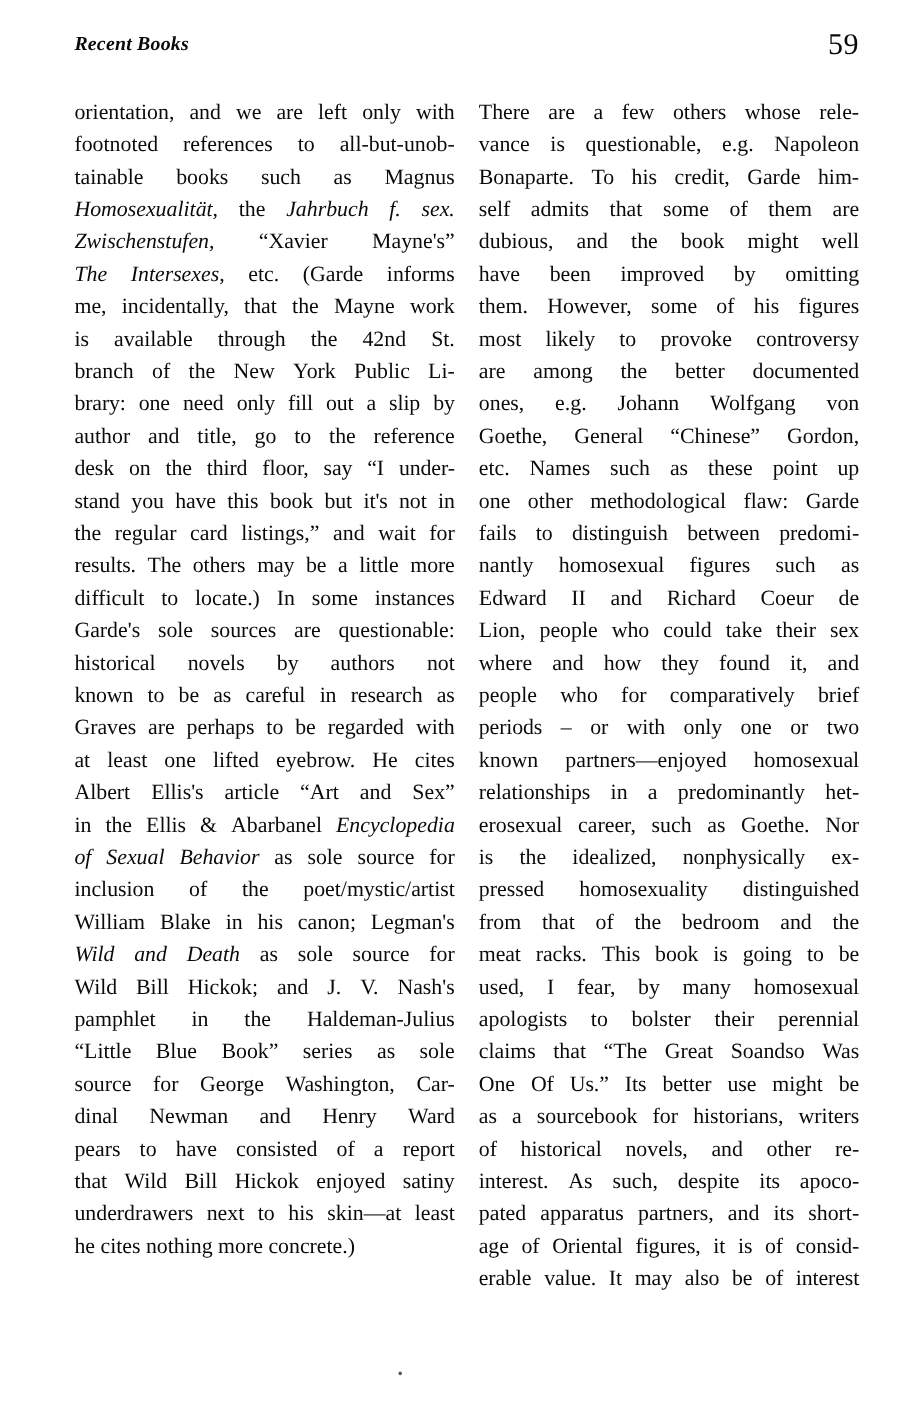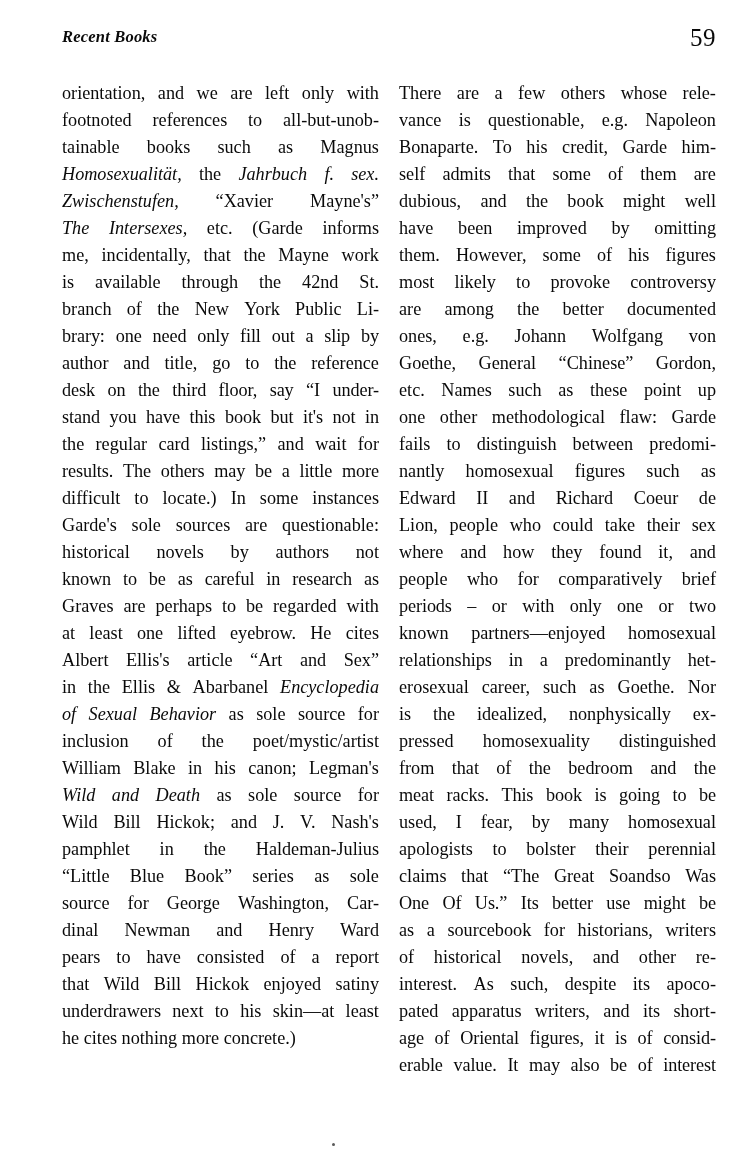--- a/index.html
+++ b/index.html
@@ -674,21 +674,21 @@
           <span>interest.</span>
           <span>As</span>
           <span>such,</span>
           <span>despite</span>
           <span>its</span>
           <span>apoco-</span>
         </div>
         <div class="ln j">
           <span>pated</span>
           <span>apparatus</span>
-          <span>writers,</span>
+          <span>partners,</span>
           <span>and</span>
           <span>its</span>
           <span>short-</span>
         </div>
         <div class="ln tight">
           <span>age</span>
           <span>of</span>
           <span>Oriental</span>
           <span>figures,</span>
           <span>it</span>

